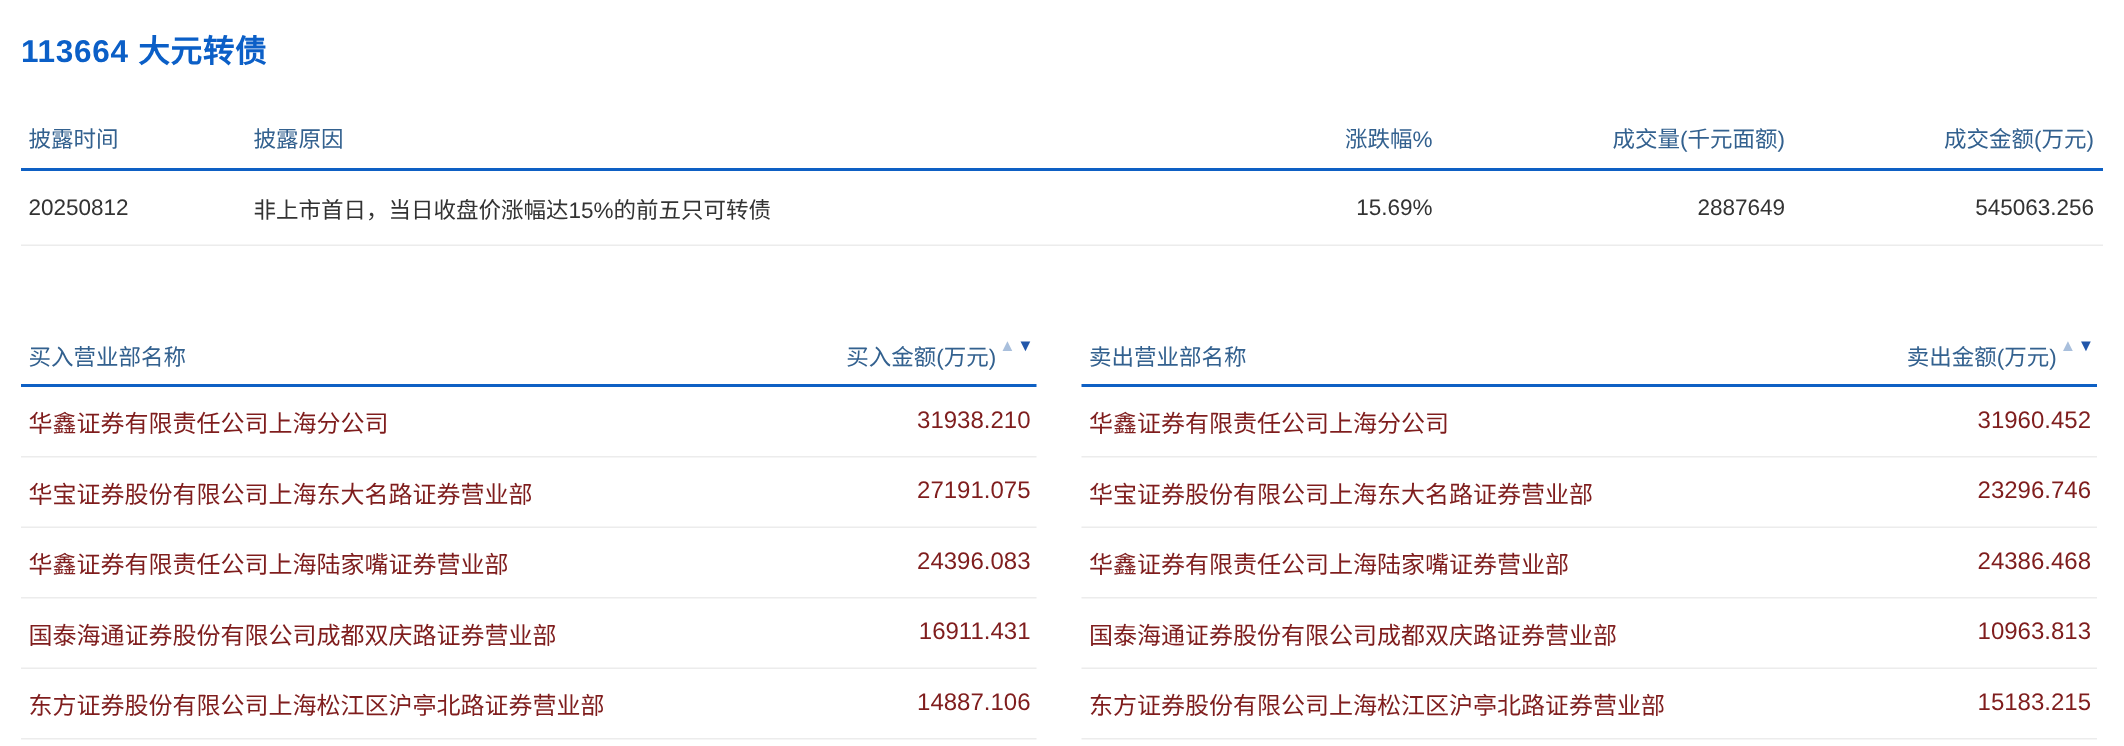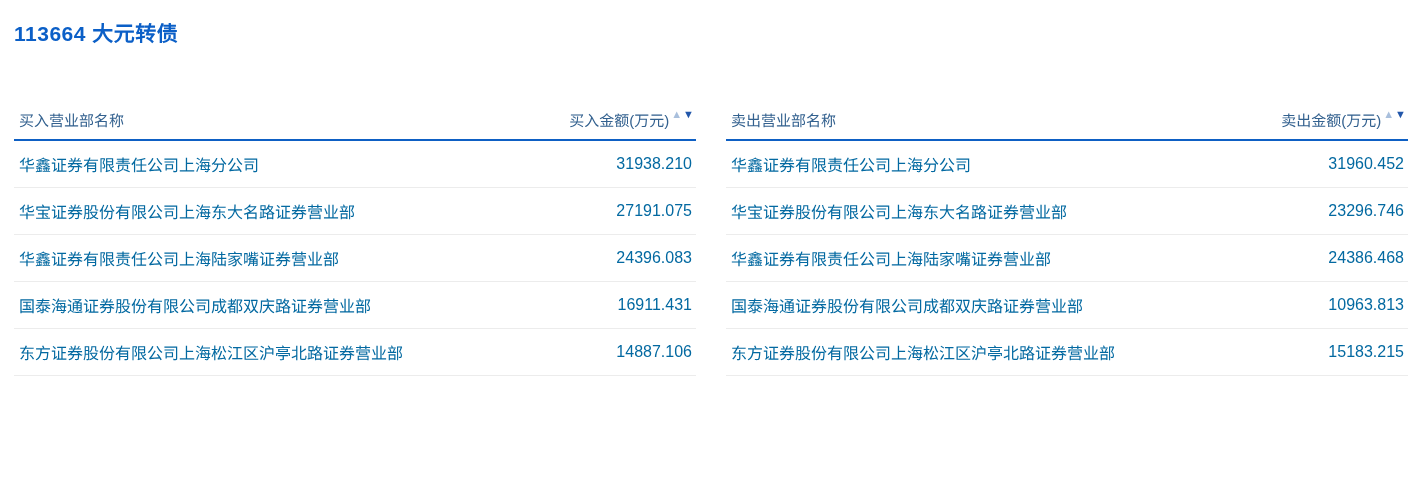--- a/index.html
+++ b/index.html
@@ -44,21 +44,21 @@
   .c-date   { width: 155px; padding-left: 5px; text-align: left; }
   .c-reason { flex: 1; text-align: left; }
   .c-change { width: 230px; text-align: right; }
   .c-vol    { width: 235px; text-align: right; }
   .c-amt    { width: 212px; text-align: right; padding-right: 6px; }
 
   
   .dual {
     display: flex;
     gap: 30px;
-    margin: 62px 8px 0 14px;
+    margin: 62px 18px 0 14px;
   }
   .side-table { flex: 1; min-width: 0; }
   .side-header {
     display: flex;
     justify-content: space-between;
     align-items: flex-end;
     padding-bottom: 9px;
     border-bottom: 2px solid #0e60c4;
     color: #33618f;
     font-size: 15px;
@@ -75,32 +75,48 @@
   .arrow.up   { color: #a9bfdc; margin-right: 1px; }
   .arrow.down { color: #2257aa; }
 
   .side-row {
     display: flex;
     justify-content: space-between;
     align-items: center;
     height: 47px;
     border-bottom: 1px solid #ececec;
     font-size: 16px;
-    color: #0369a1;
+    color: #7f1d1d;
   }
   .side-row .name { padding-left: 5px; white-space: nowrap; overflow: hidden; }
   .side-row .amt  { padding-right: 4px; white-space: nowrap; }
 </style>
 </head>
 <body>
 
 <div class="page">
 
   <h1 class="page-title">113664 大元转债</h1>
 
+  <div class="disc-table">
+    <div class="disc-header">
+      <div class="c-date">披露时间</div>
+      <div class="c-reason">披露原因</div>
+      <div class="c-change">涨跌幅%</div>
+      <div class="c-vol">成交量(千元面额)</div>
+      <div class="c-amt">成交金额(万元)</div>
+    </div>
+    <div class="disc-row">
+      <div class="c-date">20250812</div>
+      <div class="c-reason">非上市首日，当日收盘价涨幅达15%的前五只可转债</div>
+      <div class="c-change">15.69%</div>
+      <div class="c-vol">2887649</div>
+      <div class="c-amt">545063.256</div>
+    </div>
+  </div>
 
   <div class="dual">
 
     <div class="side-table">
       <div class="side-header">
         <div class="name-h">买入营业部名称</div>
         <div class="sort-btn">
           <span>买入金额(万元)</span>
           <span class="sort-arrows">
             <span class="arrow up">▲</span>

